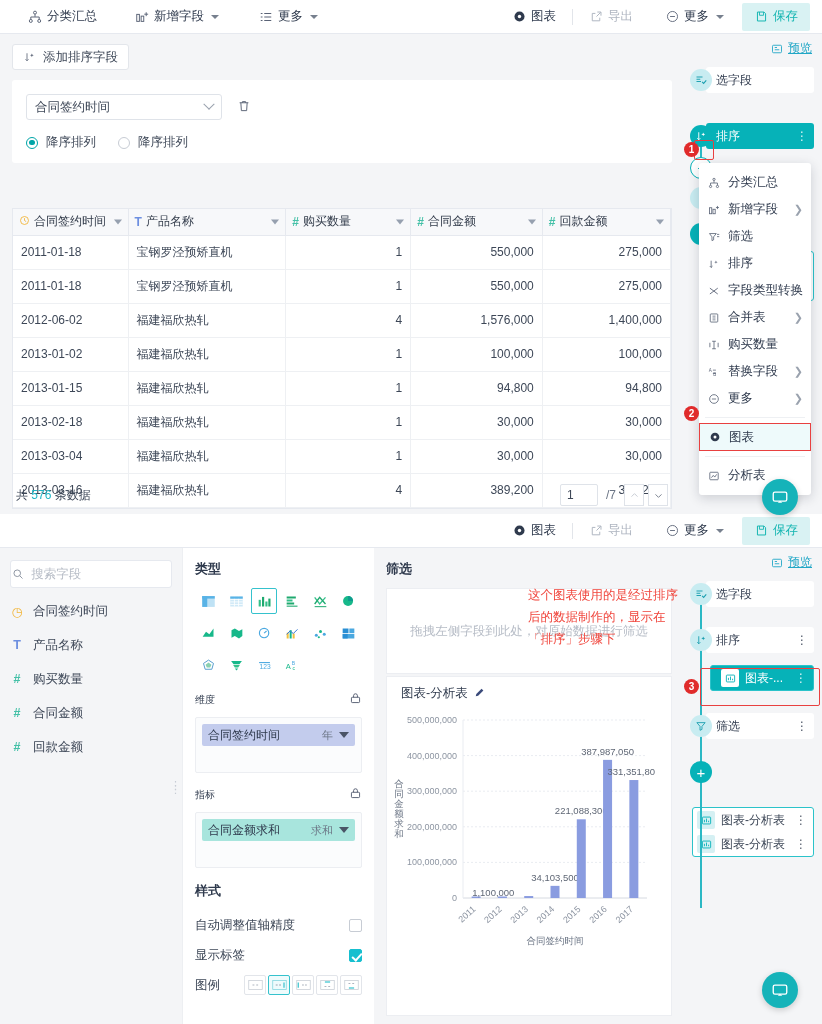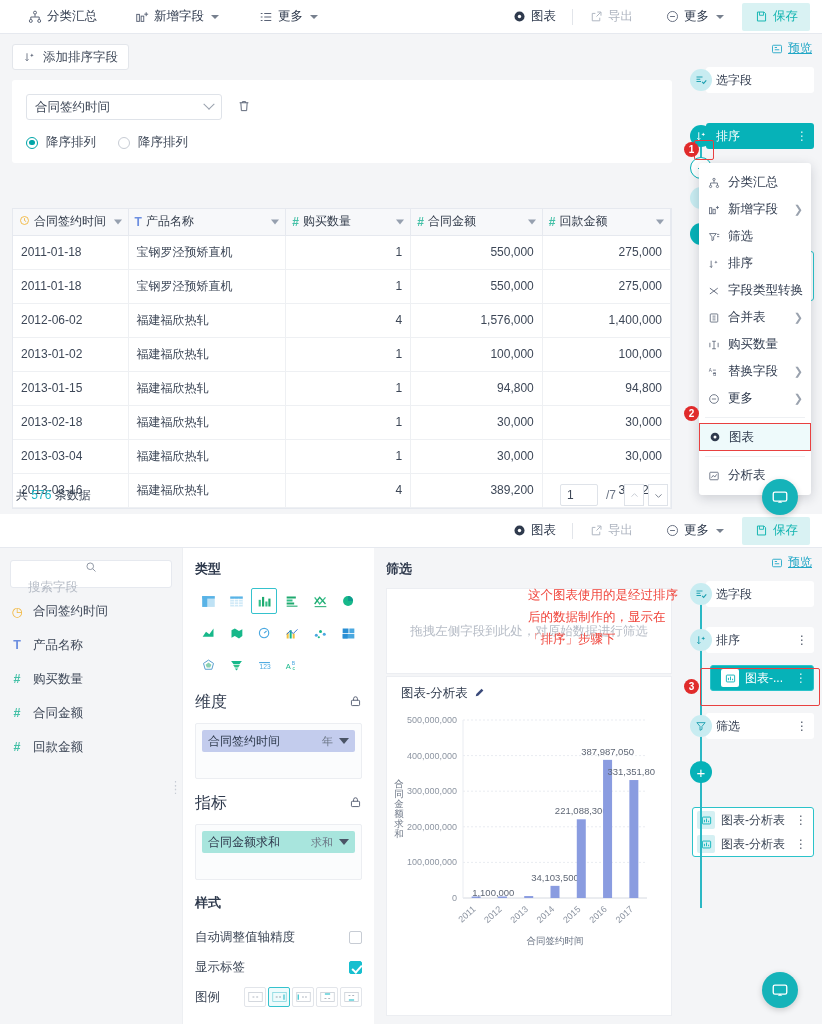--- a/index.html
+++ b/index.html
@@ -124,28 +124,28 @@
   
   .badge {
     position:absolute; width:15px;height:15px;border-radius:50%;background:#e02b2b;color:#fff;
     font-size:10px; display:flex;align-items:center;justify-content:center; z-index:40; font-weight:bold;
   }
   .red-box { position:absolute; border:1.6px solid #e84040; border-radius:2px; z-index:35; pointer-events:none;}
 
   
   .chart-editor { position:absolute; left:0; top:548px; width:684px; height:476px; background:#f4f5f7; display:flex;}
   .col-fields { width:182px; padding:12px 10px 0 10px; }
-  .search-box { display:flex;align-items:center;gap:7px;height:28px;background:#fff;border:1px solid #e6e9ef;border-radius:3px;padding:0 17px;flex-direction:column;}
+  .search-box { display:flex;align-items:center;gap:7px;height:28px;background:#fff;border:1px solid #e6e9ef;border-radius:3px;padding:0 1px;}
   .search-box input { border:none;outline:none;font-size:12.5px;color:#3d4757;width:100%;font-family:inherit;background:transparent;}
   .search-box input::placeholder{color:#b6bcc6;}
   .field-item { display:flex;align-items:center;gap:9px;height:30px;font-size:12.5px;color:#3d4757;margin-top:4px;cursor:pointer;}
   .fi-sym { width:14px;text-align:center;font-weight:bold;}
   .col-conf { width:192px; background:#fff; padding:12px 12px 0 12px; border-left:1px solid #edeff2; position:relative;}
   .sec-title { font-size:13px; font-weight:bold; color:#2f3a4d; margin-bottom:10px;}
-  .sec-title.row { display:flex;align-items:center;justify-content:space-between;font-weight:normal;font-size:16px;}
+  .sec-title.row { display:flex;align-items:center;justify-content:space-between;font-weight:normal;font-size:10px;}
   .type-grid { display:grid; grid-template-columns:repeat(6,1fr); gap:6px 2px; margin-bottom:14px;}
   .type-cell { height:26px;display:flex;align-items:center;justify-content:center;border:1px solid transparent;border-radius:2px;cursor:pointer;}
   .type-cell.sel { border-color:#35c2cd; }
   .drop-zone { border:1px solid #eceef2; background:#fbfcfd; border-radius:2px; min-height:56px; padding:6px; margin-bottom:14px;}
   .pill { display:flex;align-items:center;justify-content:space-between;height:22px;border-radius:2px;padding:0 6px;font-size:12px;color:#2f3a4d;}
   .pill.dim-blue { background:#c3cced; }
   .pill.dim-green { background:#a8e5dd; }
   .pill .agg { color:#6b7585; font-size:11px; margin-left:auto; margin-right:6px;}
   .pill .tri { width:0;height:0;border-left:5px solid transparent;border-right:5px solid transparent;border-top:6px solid #4a5466;}
   .opt-row { display:flex;align-items:center;justify-content:space-between;height:30px;font-size:12.5px;color:#3d4757;}

